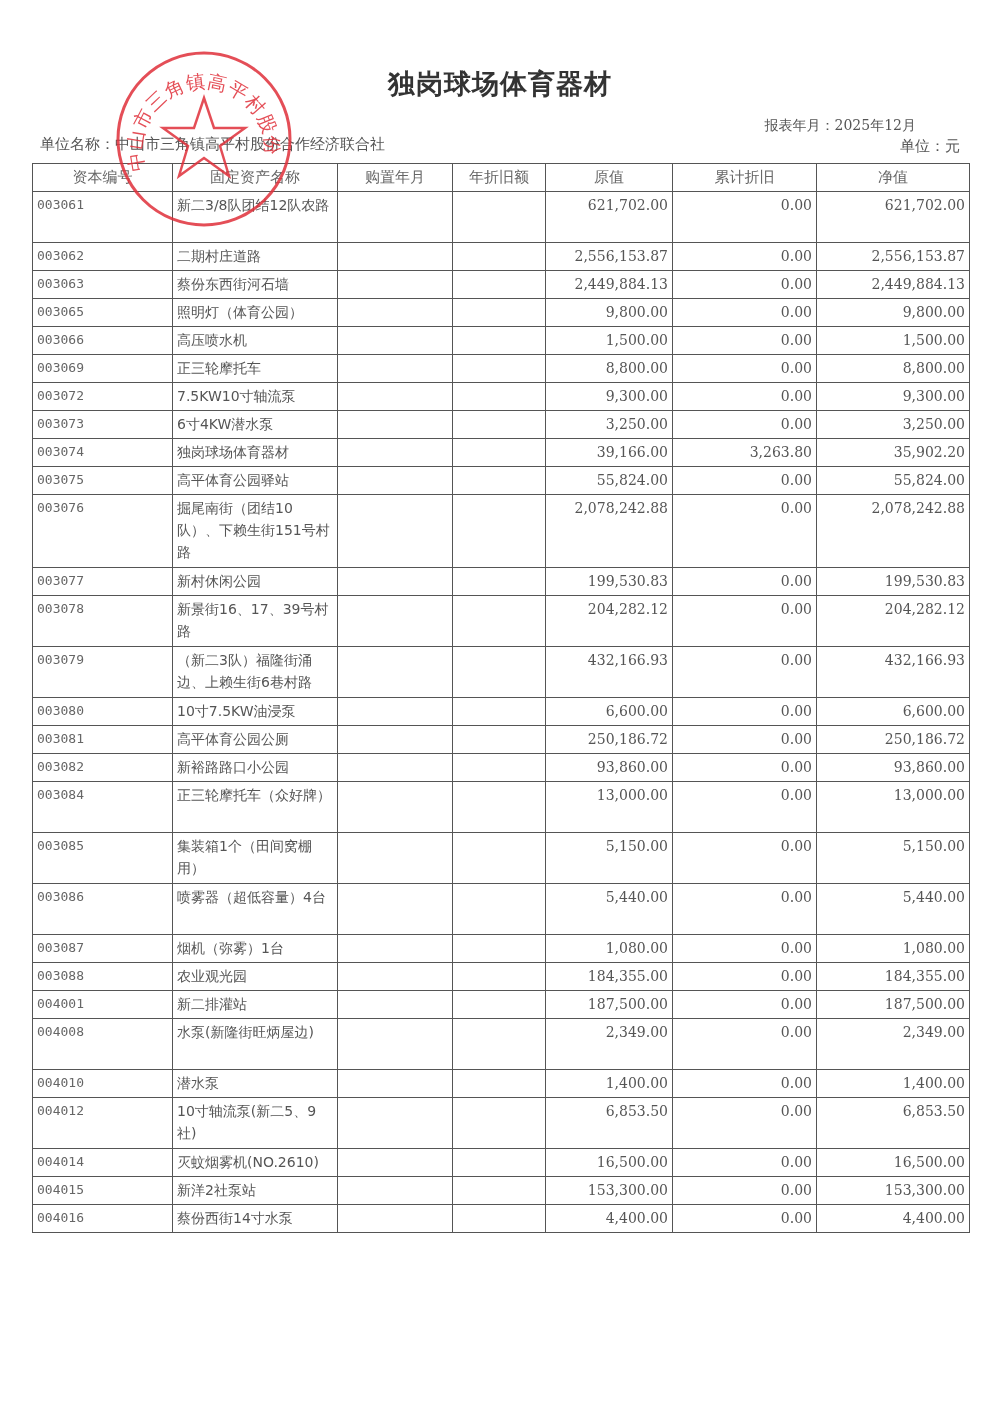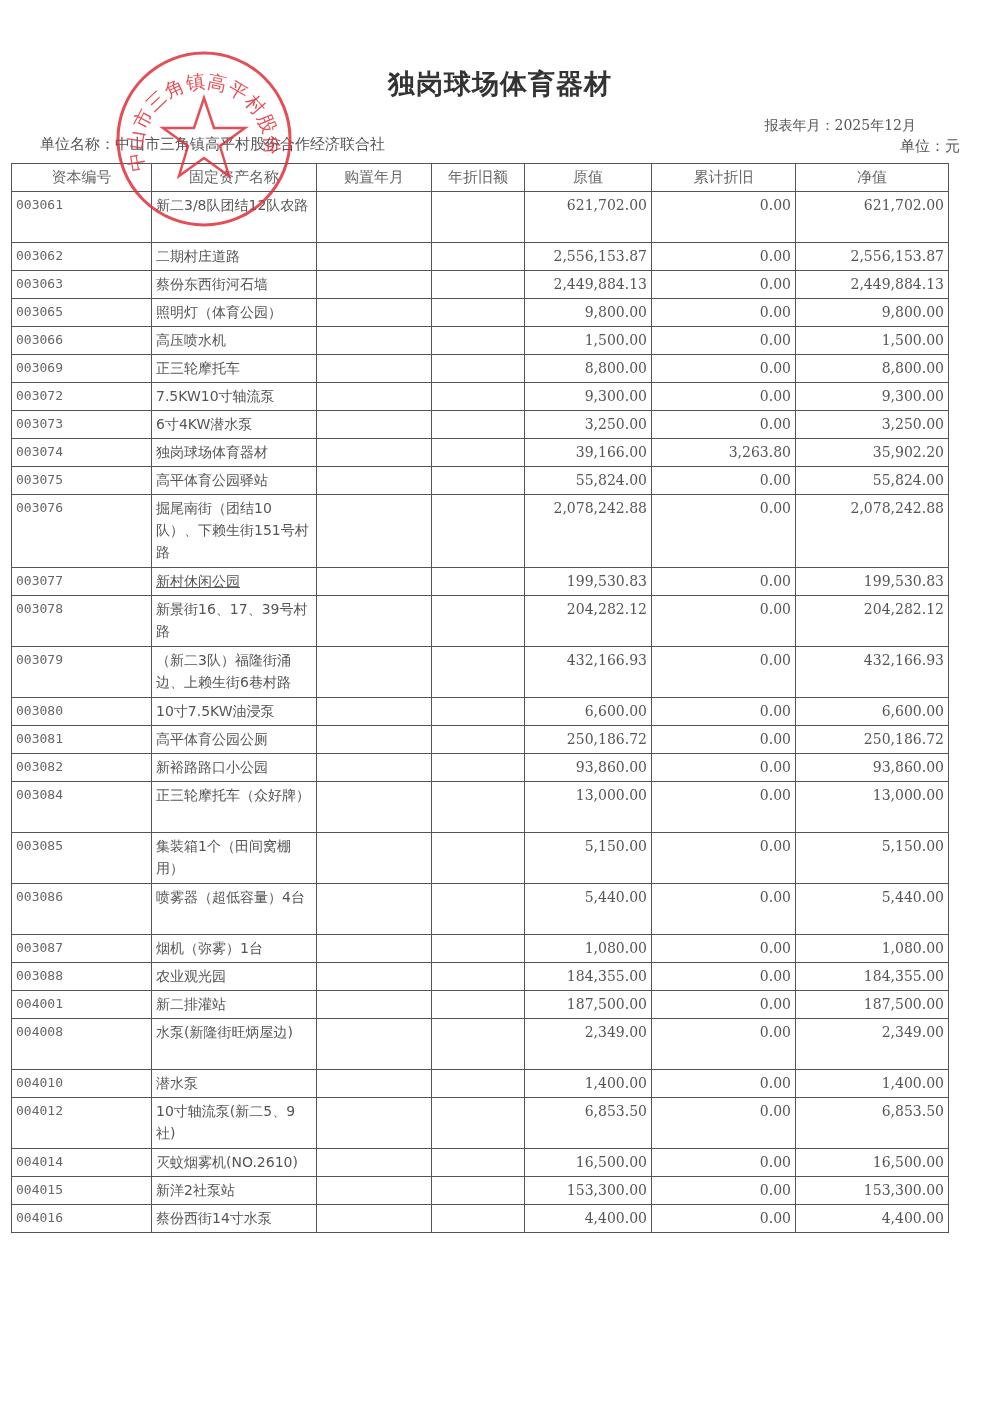--- a/index.html
+++ b/index.html
@@ -6,21 +6,21 @@
     body { width: 1000px; height: 1414px; position: relative; overflow: hidden;
            font-family: "DejaVu Serif", "Liberation Serif", serif; color: #555; }
     .title { position: absolute; top: 66px; left: 0; width: 1000px; text-align: center;
              font-family: "DejaVu Sans", "Liberation Sans", sans-serif; font-weight: bold;
              font-size: 27px; color: #333; letter-spacing: 1px; }
     .subtitle { position: absolute; top: 117px; left: 0; width: 920px; text-align: right;
                 font-size: 14px; color: #555; padding-left: 0px; box-sizing: border-box; }
     .subtitle span { position: relative; left: -2px; }
     .unit-name { position: absolute; top: 135px; left: 40px; font-size: 15px; color: #555; }
     .unit-label { position: absolute; top: 137px; right: 40px; font-size: 15px; color: #555; }
-    table.assets { position: absolute; top: 163px; left: 11px; border-collapse: collapse;
+    table.assets { position: absolute; top: 163px; left: 32px; border-collapse: collapse;
                    table-layout: fixed; width: 937px; font-size: 14px; color: #555; }
     table.assets th, table.assets td { border: 1px solid #555; padding: 0 4px; }
     table.assets th { height: 27px; font-weight: normal; text-align: center; font-size: 15px; color: #666;
                       font-family: "DejaVu Sans", "Liberation Sans", sans-serif; }
     table.assets td { height: 27px; vertical-align: top; line-height: 22px; padding-top: 2px; }
     td.code { font-family: "DejaVu Sans Mono", "Liberation Mono", monospace; font-size: 13px; color: #666; }
     td.name { font-family: "DejaVu Sans", "Liberation Sans", sans-serif; font-size: 14px; color: #555;
               word-break: break-all; }
     td.num { text-align: right; vertical-align: bottom; padding-bottom: 2px; padding-top: 0;
              font-family: "DejaVu Serif", "Liberation Serif", serif; font-size: 14px; color: #555; }
@@ -151,21 +151,21 @@
         <td class="code" style="height: 70px;">003076</td>
         <td class="name" style="height: 70px;">掘尾南街（团结10队）、下赖生街151号村路</td>
         <td class="num" style="height: 70px;"></td>
         <td class="num" style="height: 70px;"></td>
         <td class="num" style="height: 70px;">2,078,242.88</td>
         <td class="num" style="height: 70px;">0.00</td>
         <td class="num" style="height: 70px;">2,078,242.88</td>
       </tr>
       <tr>
         <td class="code" style="height: 25px;">003077</td>
-        <td class="name" style="height: 25px; text-decoration: underline;">新村休闲公园</td>
+        <td class="name" style="height: 25px;">新村休闲公园</td>
         <td class="num" style="height: 25px;"></td>
         <td class="num" style="height: 25px;"></td>
         <td class="num" style="height: 25px;">199,530.83</td>
         <td class="num" style="height: 25px;">0.00</td>
         <td class="num" style="height: 25px;">199,530.83</td>
       </tr>
       <tr>
         <td class="code" style="height: 48px;">003078</td>
         <td class="name" style="height: 48px;">新景街16、17、39号村路</td>
         <td class="num" style="height: 48px;"></td>

